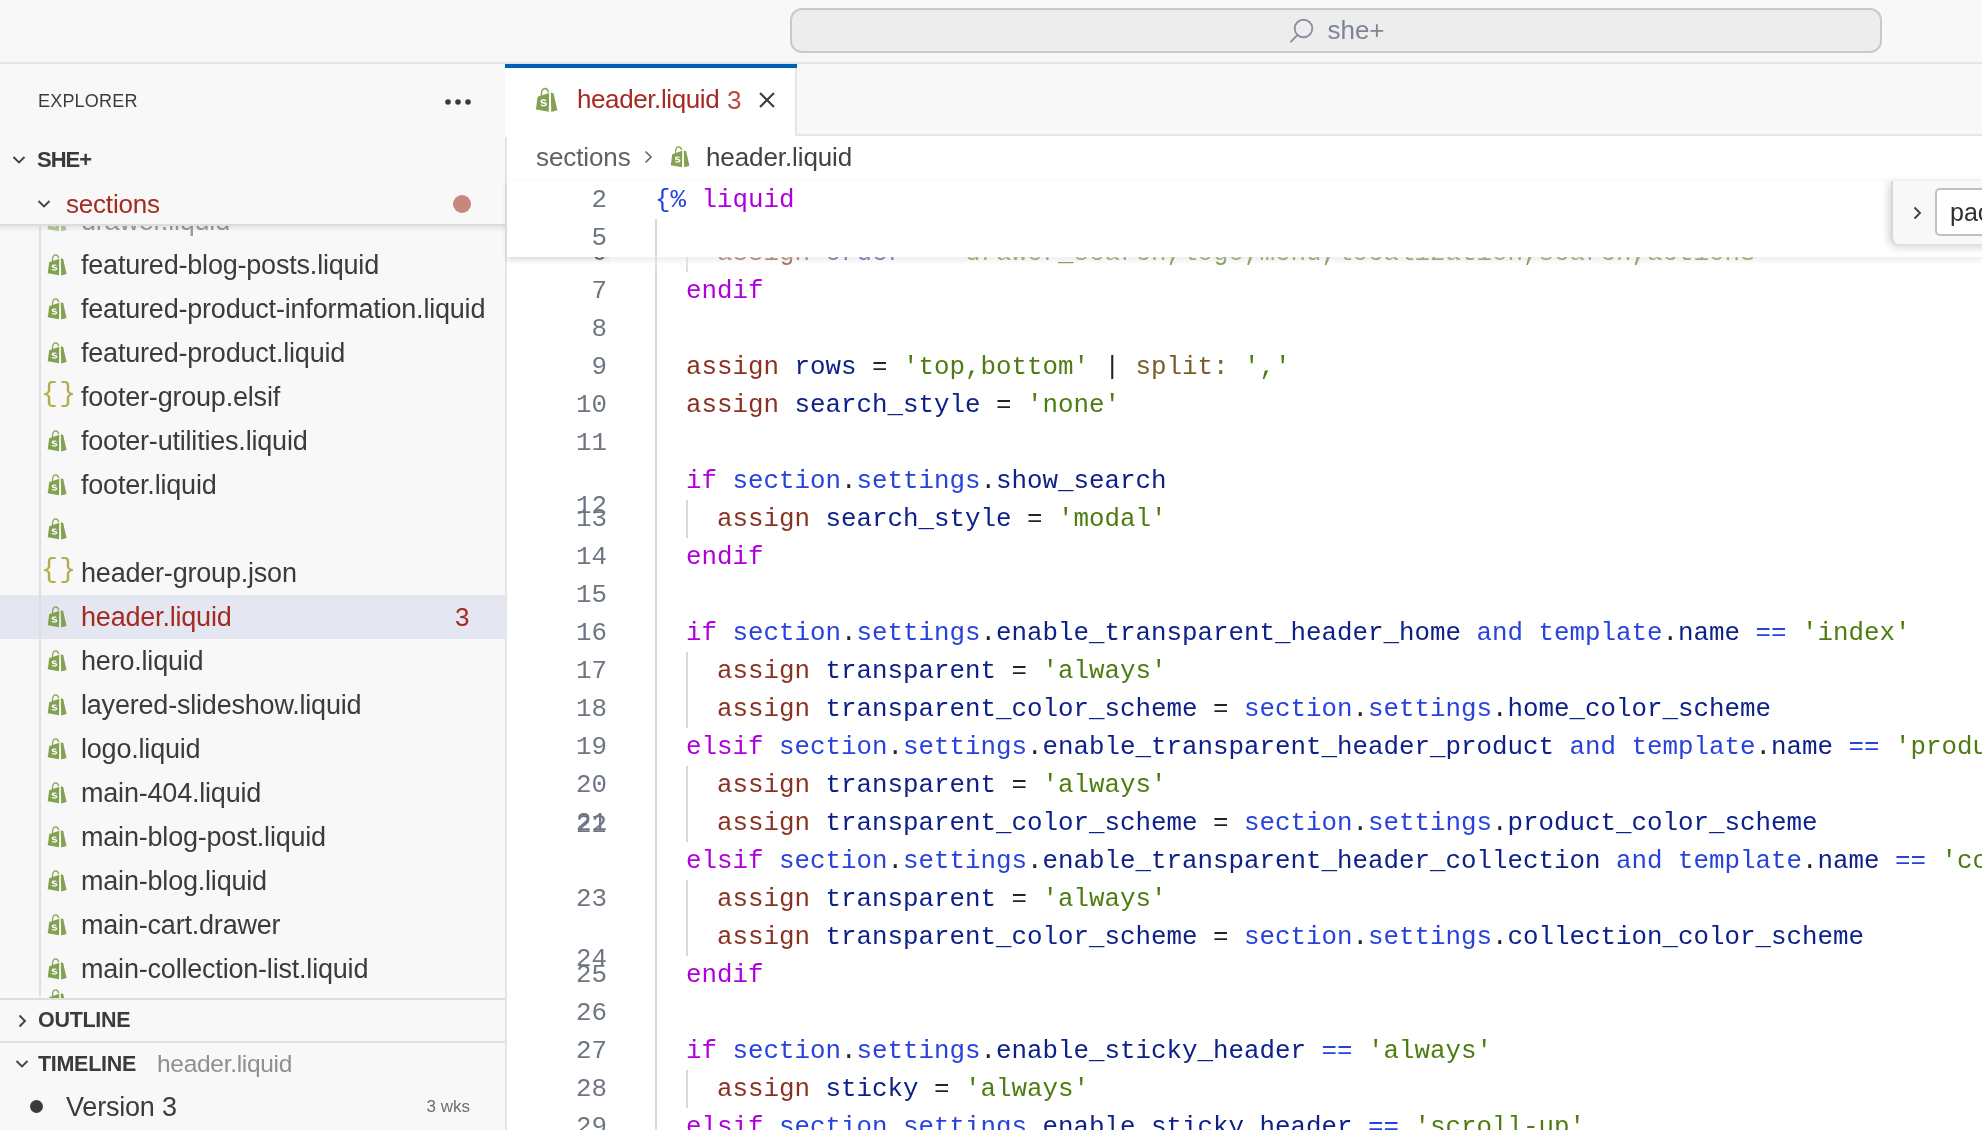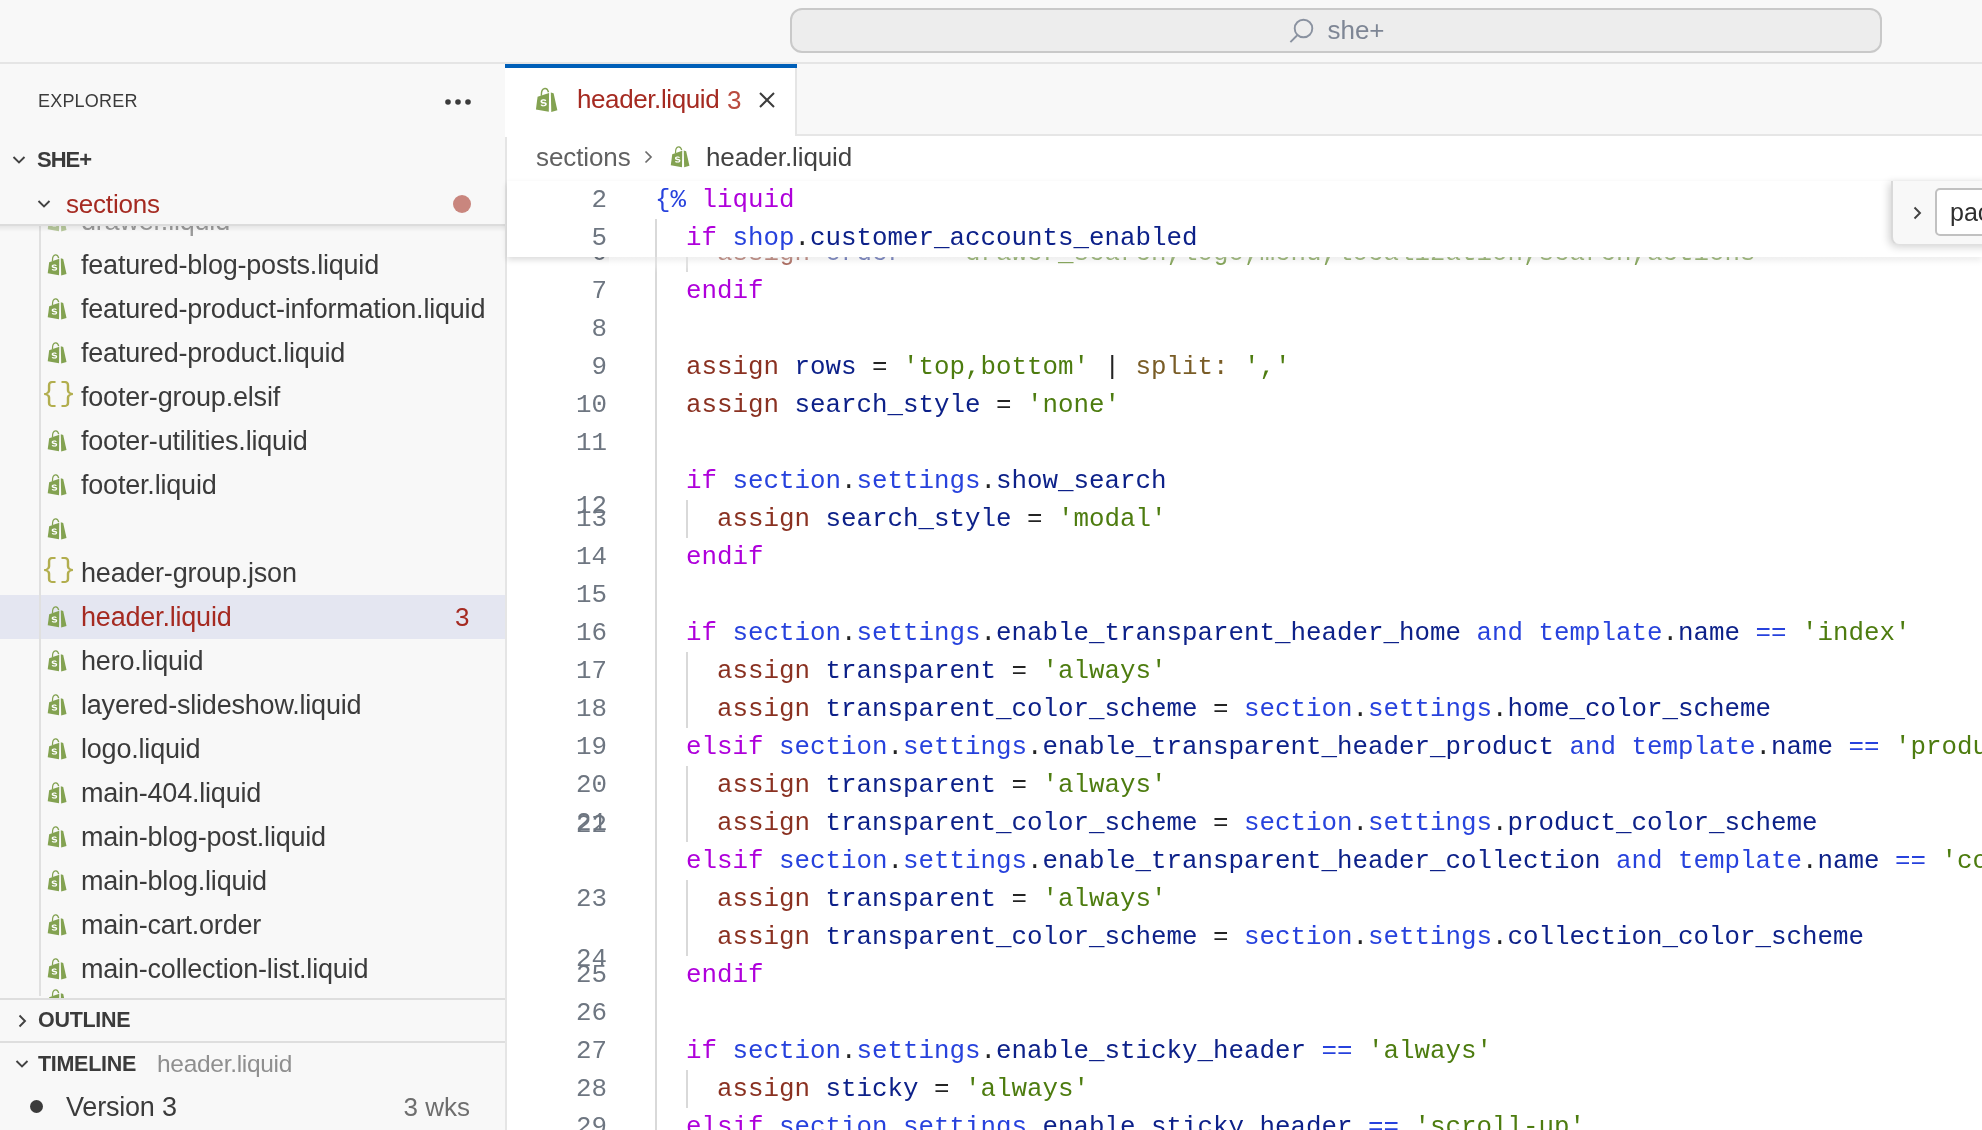--- a/index.html
+++ b/index.html
@@ -214,21 +214,21 @@
       </svg>
       <span class="tl">main-blog.liquid</span>
     </div>
 <div class="trow" style="top:903px">
       <svg class="fic" viewBox="0 0 25 31">
         <path d="M6.9 11.5 C6.7 6.9 8.4 3.7 10.7 3.5 C12.6 3.3 14.0 5.0 14.6 7.6" fill="none" stroke="#83a251" stroke-width="1.6"></path>
         <path fill="#83a251" d="M2.8 12.6 L15.3 8.3 L15.0 28.8 L1.0 26.4 Z"></path>
         <path fill="#83a251" d="M17.2 7.9 L20.2 8.8 L24.3 27.2 L17.7 29.0 Z"></path>
         <text x="5.2" y="22.8" fill="#fff" font-family="Liberation Sans" font-weight="bold" font-size="14" transform="rotate(-5 10 16)">s</text>
       </svg>
-      <span class="tl">main-cart.order</span>
+      <span class="tl">main-cart.drawer</span>
     </div>
 <div class="trow" style="top:947px">
       <svg class="fic" viewBox="0 0 25 31">
         <path d="M6.9 11.5 C6.7 6.9 8.4 3.7 10.7 3.5 C12.6 3.3 14.0 5.0 14.6 7.6" fill="none" stroke="#83a251" stroke-width="1.6"></path>
         <path fill="#83a251" d="M2.8 12.6 L15.3 8.3 L15.0 28.8 L1.0 26.4 Z"></path>
         <path fill="#83a251" d="M17.2 7.9 L20.2 8.8 L24.3 27.2 L17.7 29.0 Z"></path>
         <text x="5.2" y="22.8" fill="#fff" font-family="Liberation Sans" font-weight="bold" font-size="14" transform="rotate(-5 10 16)">s</text>
       </svg>
       <span class="tl">main-collection-list.liquid</span>
     </div>
@@ -275,21 +275,21 @@
 <div class="paneh" style="top:1041px">
     <svg class="chev" viewBox="0 0 20 20">
       <path d="M4.5 7 L10 12.5 L15.5 7" fill="none" stroke="#424242" stroke-width="1.9"></path>
     </svg>
     <b>TIMELINE</b>
     <span style="position:absolute;left:157px;font-size:24.5px;color:#8f8f8f;letter-spacing:-.3px">header.liquid</span>
   </div>
 <div class="trow" style="top:1085px">
     <span style="position:absolute;left:30px;top:15px;width:13px;height:13px;border-radius:50%;background:#3b3b3b"></span>
     <span class="tl" style="left:66px">Version 3</span>
-    <span style="position:absolute;left:390px;width:80px;text-align:right;font-size:26px;color:#6e6e6e">3 wks</span>
+    <span style="position:absolute;left:390px;width:80px;text-align:right;font-size:17px;color:#6e6e6e">3 wks</span>
   </div>
 <div id="sbborder"></div>
 <div id="editor">
 </div>
 <div class="ln" style="top:234px">6</div>
 <div class="cl" style="top:234px">    <i class="a">assign</i> <i class="v">order</i> <i class="o">=</i> <i class="s">'drawer_search,logo,menu,localization,search,actions'</i></div>
 <div class="ln" style="top:272px">7</div>
 <div class="cl" style="top:272px">  <i class="k">endif</i></div>
 <div class="ln" style="top:310px">8</div>
 <div class="ln" style="top:348px">9</div>
@@ -364,21 +364,20 @@
       <path fill="#83a251" d="M2.8 12.6 L15.3 8.3 L15.0 28.8 L1.0 26.4 Z"></path>
       <path fill="#83a251" d="M17.2 7.9 L20.2 8.8 L24.3 27.2 L17.7 29.0 Z"></path>
       <text x="5.2" y="22.8" fill="#fff" font-family="Liberation Sans" font-weight="bold" font-size="14" transform="rotate(-5 10 16)">s</text>
     </svg>
  <span id="bc-file">header.liquid</span>
 </div>
 <div id="sticky">
  <div class="ln" style="top:0">2</div>
     <div class="cl" style="top:0"><i class="b">{%</i> <i class="k">liquid</i></div>
  <div class="ln" style="top:38px">5</div>
-    <div class="cl" style="top:38px">  <i class="k">if</i> <i class="b">shop</i><i class="o">.</i><i class="v">customer_accounts_enabled</i></div>
  <div id="stickyguide"></div>
 </div>
 <div style="position:absolute;left:609px;top:257px;width:1373px;height:16px;background:linear-gradient(rgba(255,255,255,.5),rgba(255,255,255,0));z-index:6;pointer-events:none"></div>
 <div id="find">
  <svg class="chev" viewBox="0 0 20 20">
       <path d="M7.5 4.5 L13 10 L7.5 15.5" fill="none" stroke="#424242" stroke-width="1.9"></path>
     </svg>
  <div id="findinput">pac</div>
 </div>
 </body></html>

